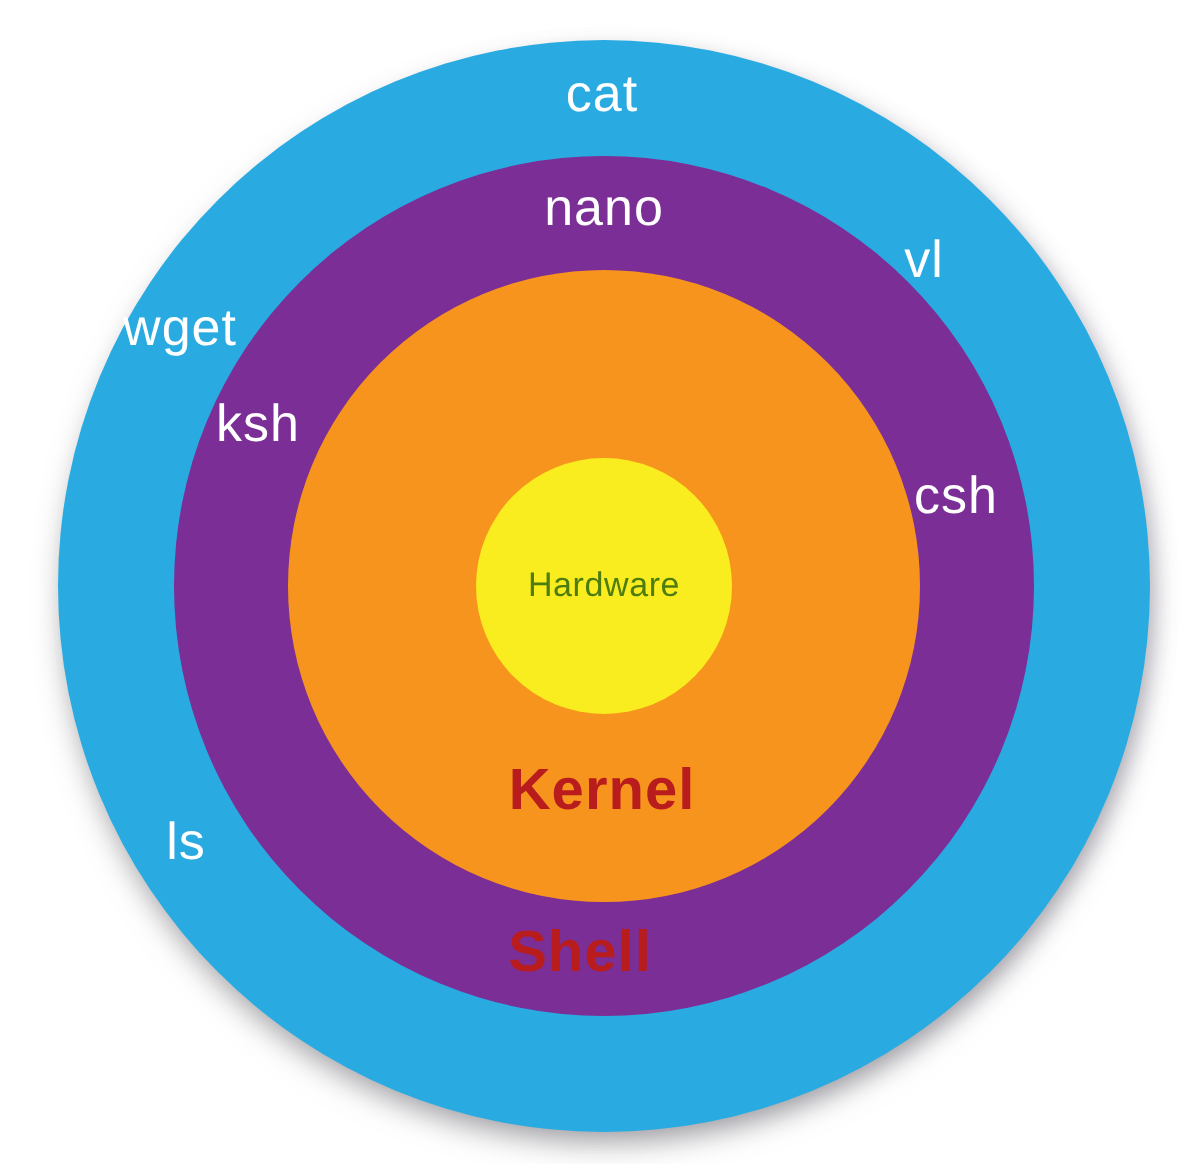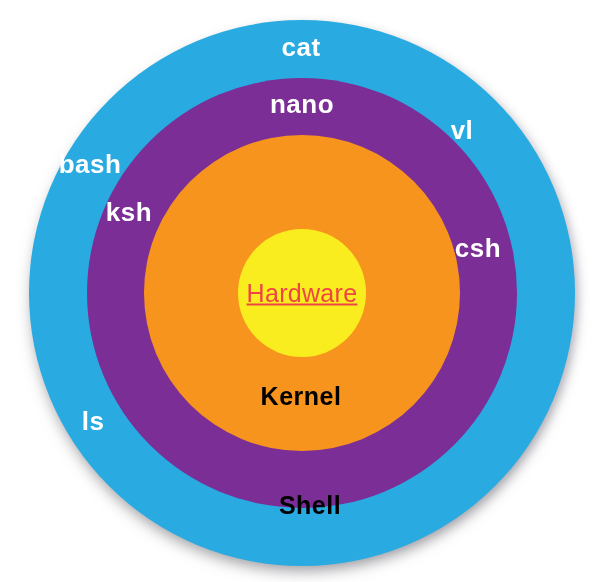--- a/index.html
+++ b/index.html
@@ -43,38 +43,37 @@
   .label {
     position: absolute;
     transform: translate(-50%, -50%);
     white-space: nowrap;
     letter-spacing: 0.5px;
     user-select: none;
   }
   .cmd {
     color: #ffffff;
     font-size: 26px;
-    font-weight: 700;
+    font-weight: 400;
   }
   .layer-name {
-    color: #000000;
-    font-size: 25px;
+    color: #b91c1c;
+    font-size: 29px;
     font-weight: 700;
   }
   .hardware-name {
-    color: #ef4444;
-    font-size: 25px;
+    color: #4d7c0f;
+    font-size: 17px;
     font-weight: 500;
     letter-spacing: 0.3px;
-    text-decoration: underline;
   }
   
   .pos-hardware  { left: 302px; top: 293px; }
   .pos-kernel    { left: 301px; top: 396px; }
-  .pos-shell     { left: 310px; top: 477px; margin-top: 28px; }
+  .pos-shell     { left: 290px; top: 477px; }
   .pos-utilities { left: 302px; top: 537px; }
   .pos-cat  { left: 301px; top: 47px; }
   .pos-bash { left: 302px; top: 104px; }
   .pos-vl   { left: 462px; top: 130px; }
   .pos-wget { left: 90px;  top: 164px; }
   .pos-ksh  { left: 129px; top: 212px; }
   .pos-csh  { left: 478px; top: 248px; }
   .pos-nano { left: 547px; top: 301px; }
   .pos-ls   { left: 93px;  top: 421px; }
 </style>
@@ -88,18 +87,18 @@
   <div class="circle ring-kernel"></div>
   <div class="circle core-hardware"></div>
 
   <span class="label hardware-name pos-hardware">Hardware</span>
   <span class="label layer-name pos-kernel">Kernel</span>
   <span class="label layer-name pos-shell">Shell</span>
 
   <span class="label cmd pos-cat">cat</span>
   <span class="label cmd pos-bash">nano</span>
   <span class="label cmd pos-vl">vl</span>
-  <span class="label cmd pos-wget">bash</span>
+  <span class="label cmd pos-wget">wget</span>
   <span class="label cmd pos-ksh">ksh</span>
   <span class="label cmd pos-csh">csh</span>
   <span class="label cmd pos-ls">ls</span>
 
 </div>
 
 </body></html>

